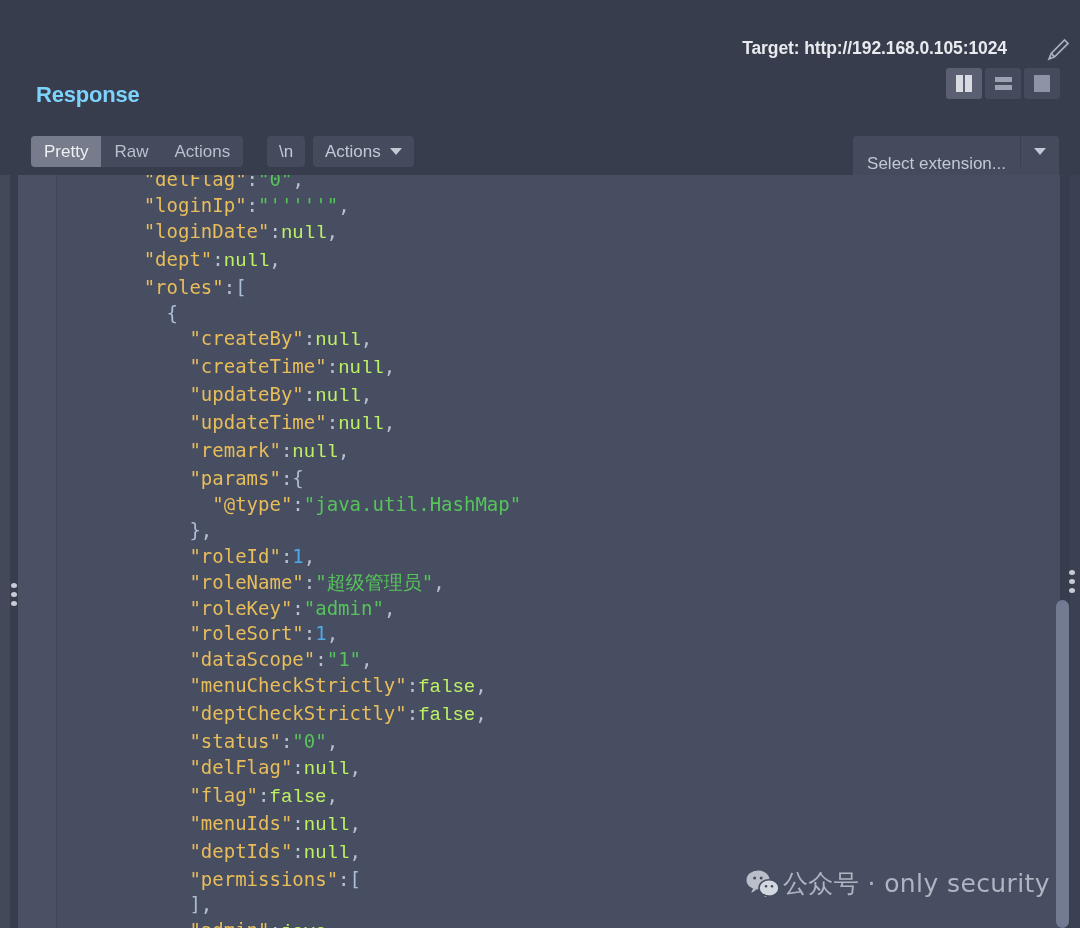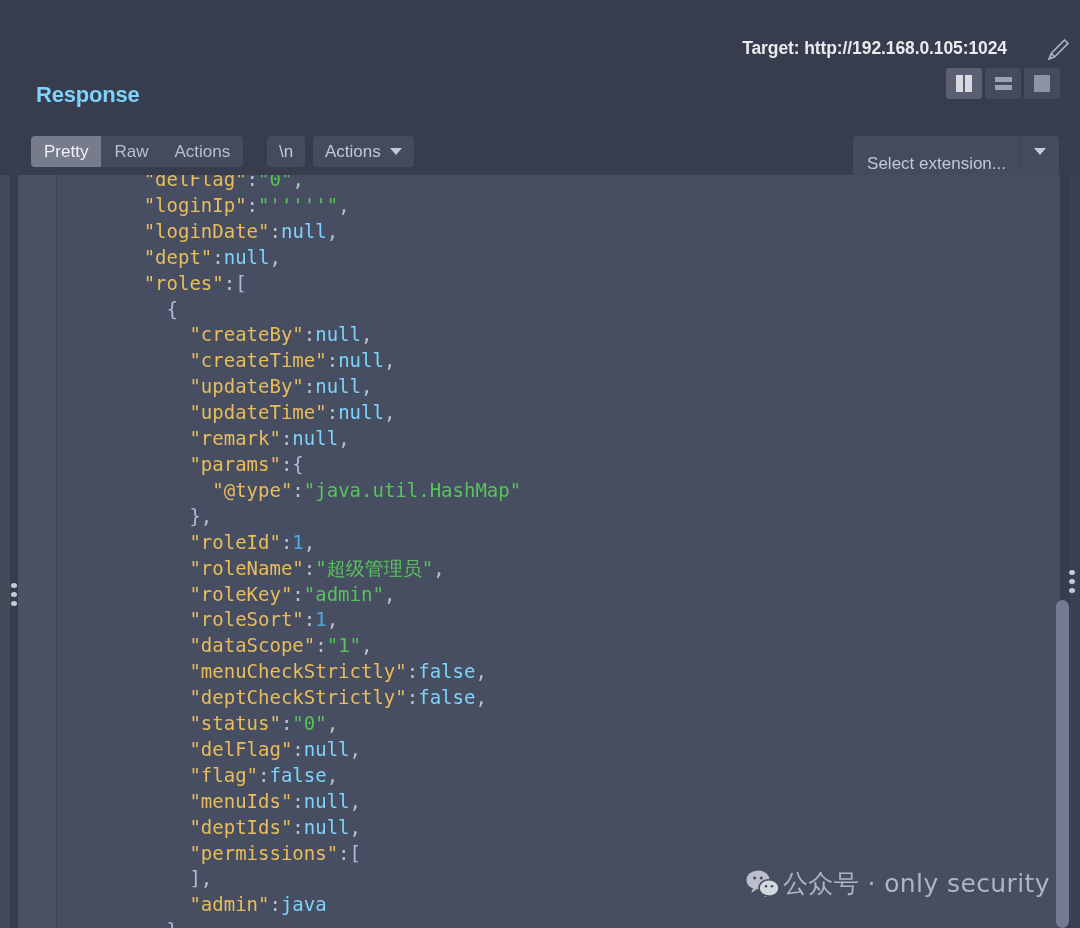--- a/index.html
+++ b/index.html
@@ -255,21 +255,21 @@
     font-family: "DejaVu Sans Mono", "Liberation Mono", monospace;
     font-size: 19px;
     line-height: 25.9px;
     color: #cdd2dc;
     white-space: pre;
     position: relative;
     top: -8px;
   }
   .k   { color: #e8bd5a; }  
   .s   { color: #56c45a; }  
-  .n   { color: #7dd3fc; }  
+  .n   { color: #bef264; font-family: Liberation Mono, monospace; }  
   .num { color: #4fa8e8; }  
   .p   { color: #b9c0cd; }  
   .br  { color: #aebdd6; }  
 
   
   .right-dots {
     position: absolute;
     right: 5px;
     top: 395px;
     display: flex;

